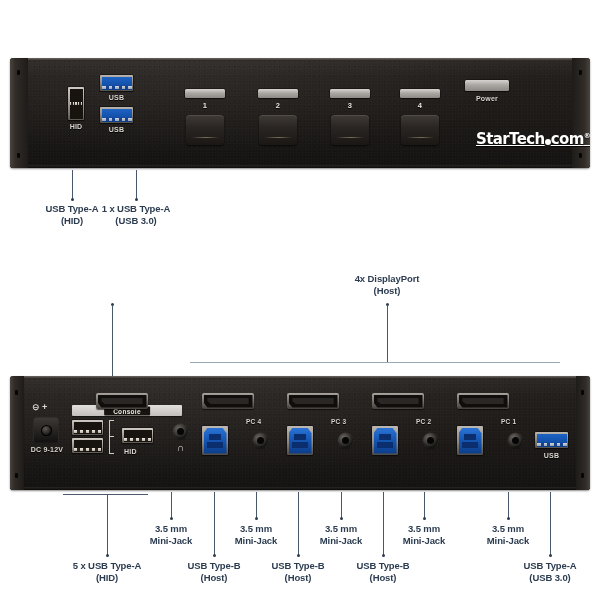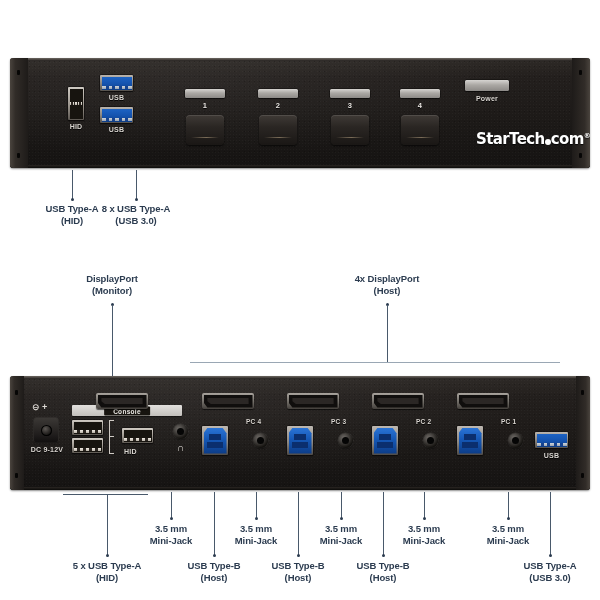--- a/index.html
+++ b/index.html
@@ -262,20 +262,21 @@
   
   .brand{
     position:absolute;
     color:#ffffff;
     font-size:15px;
     font-weight:bold;
     letter-spacing:-0.6px;
     font-family:"DejaVu Sans","Liberation Sans",sans-serif;
     white-space:nowrap;
     text-shadow:0 1px 1px rgba(0,0,0,.8);
+    text-decoration:underline;
   }
   .brand .dot-g{
     display:inline-block;width:6px;height:6px;border-radius:50%;
     background:#fff;vertical-align:-1px;margin:0 0px;
   }
   .brand .reg{font-size:7px;vertical-align:super;}
 
   
   .hid-bracket{position:absolute;}
   .hid-bracket i{position:absolute;background:#cfcac4;}
@@ -346,28 +347,24 @@
   <div class="lead-v" style="left:72px;top:170px;height:30px;"></div>
   <div class="dot" style="left:71px;top:198px;"></div>
   <div class="callout" style="left:0px;top:203px;width:144px;">
     <span>USB Type-A</span>
     <span class="l2">(HID)</span>
   </div>
 
   <div class="lead-v" style="left:136px;top:170px;height:30px;"></div>
   <div class="dot" style="left:135px;top:198px;"></div>
   <div class="callout" style="left:76px;top:203px;width:120px;">
-    <span>8 x USB Type-A</span>
+    <span>1 x USB Type-A</span>
     <span class="l2">(USB 3.0)</span>
   </div>
 
-  <div class="callout" style="left:52px;top:273px;width:120px;">
-    <span>DisplayPort</span>
-    <span class="l2">(Monitor)</span>
-  </div>
   <div class="dot" style="left:111px;top:303px;"></div>
   <div class="lead-v" style="left:112px;top:305px;height:71px;"></div>
 
   <div class="callout" style="left:327px;top:273px;width:120px;">
     <span>4x DisplayPort</span>
     <span class="l2">(Host)</span>
   </div>
   <div class="dot" style="left:386px;top:303px;"></div>
   <div class="lead-v" style="left:387px;top:305px;height:58px;"></div>
   <div class="lead-h" style="left:190px;top:362px;width:370px;"></div>

